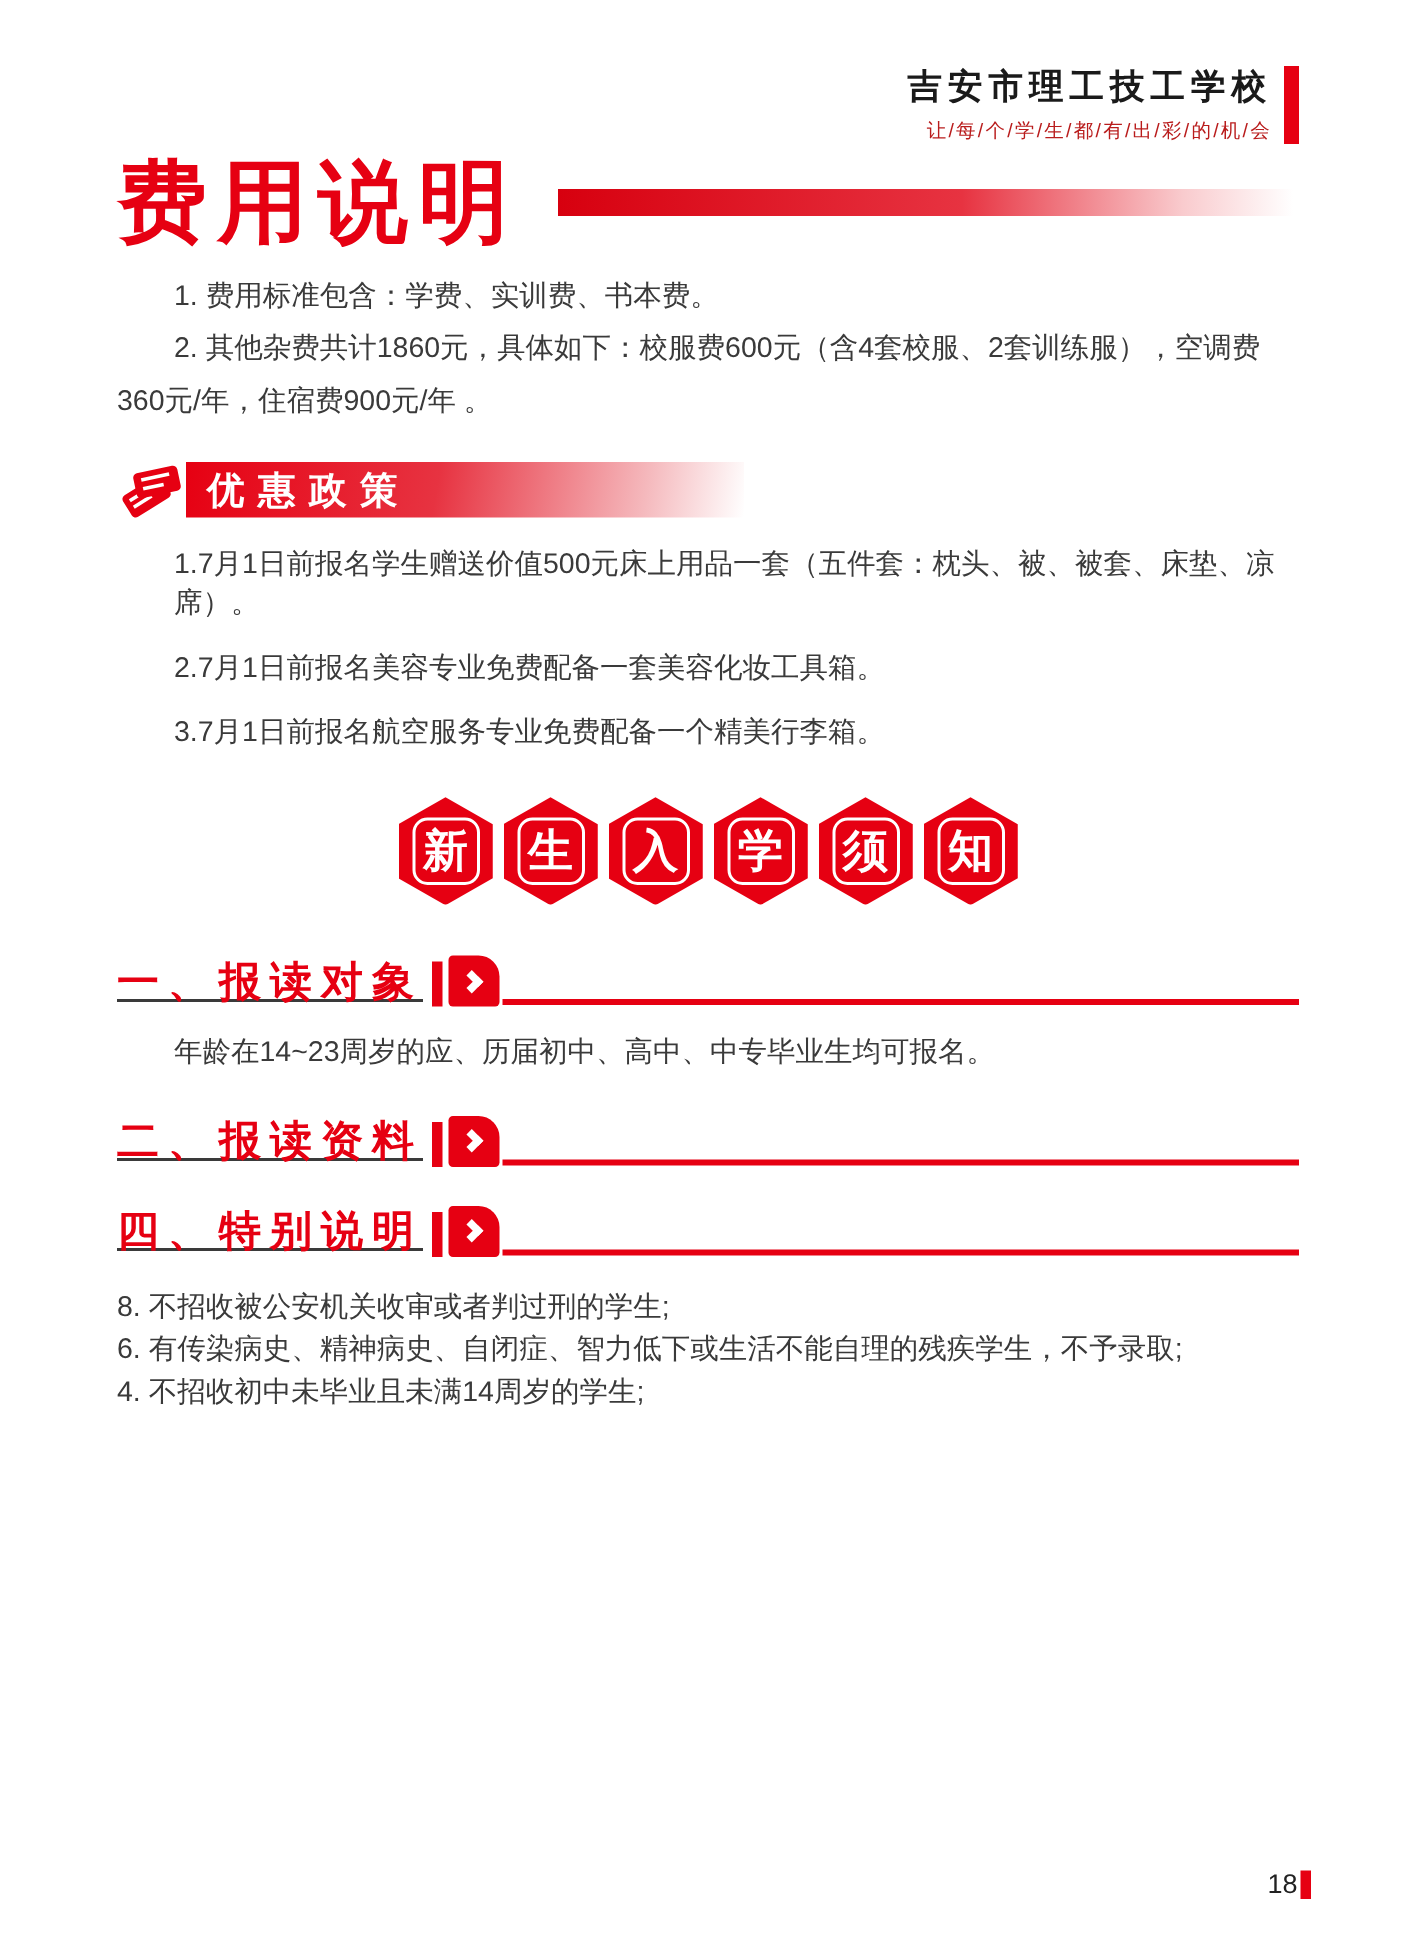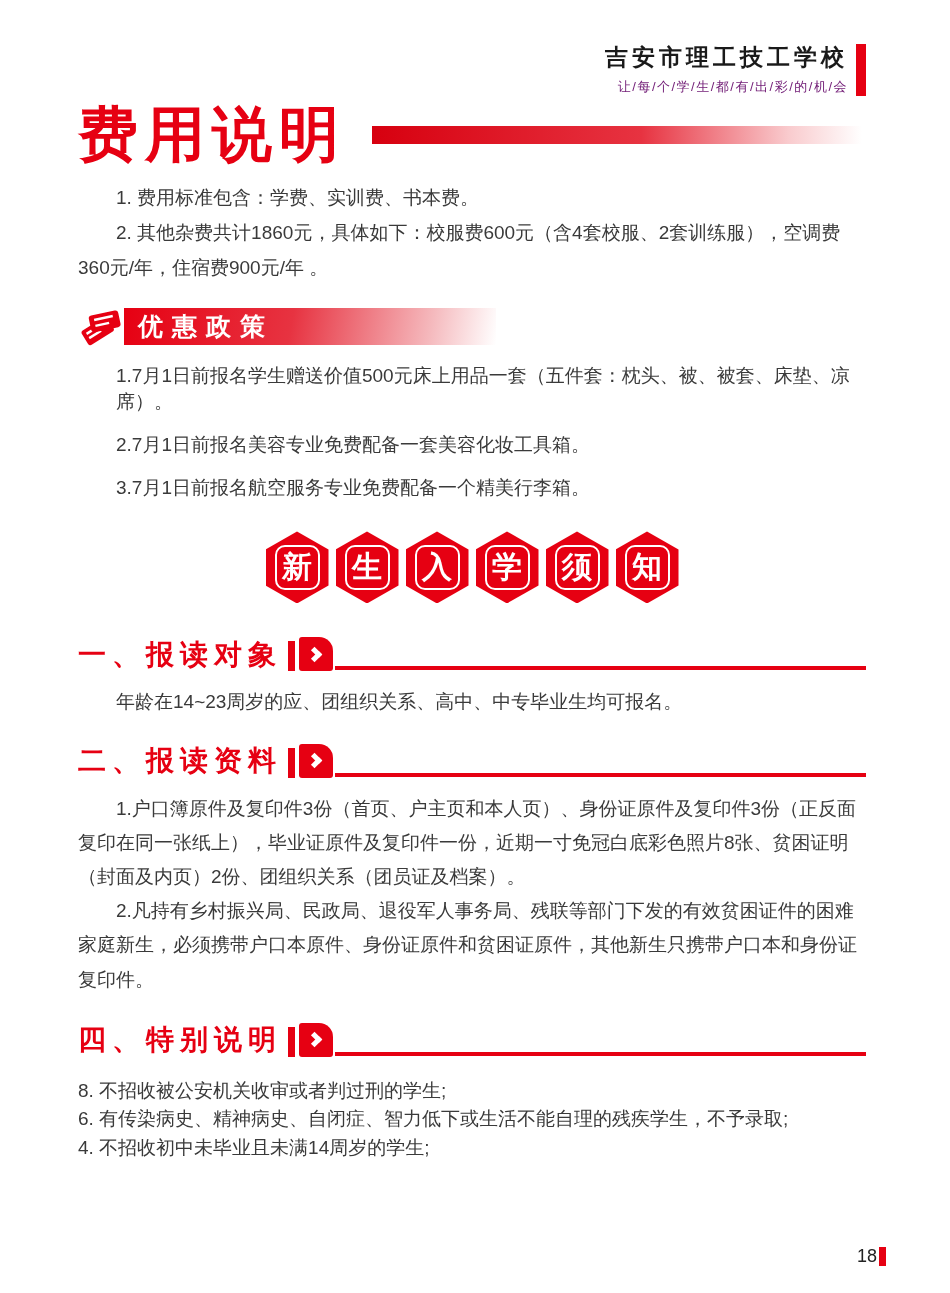--- a/index.html
+++ b/index.html
@@ -12,21 +12,21 @@
     color:#3a3a3a;
   }
 
   
   .hdr { display:flex; justify-content:flex-end; padding-top:42px; }
   .hdr-txt { text-align:right; }
   .school-name {
     font-family:"DejaVu Serif","Liberation Serif",serif;
     font-weight:bold; font-size:23px; color:#1a1a1a; letter-spacing:4px;
   }
-  .slogan { margin-top:5px; font-size:13px; color:#701a75; letter-spacing:1.5px; }
+  .slogan { margin-top:5px; font-size:13px; color:#b91c1c; letter-spacing:1.5px; }
   .hdr-bar { width:10px; height:52px; background:#e60012; margin-left:8px; margin-top:2px; }
 
   
   .title-row { display:flex; align-items:center; margin-top:6px; }
   .title-zh { font-size:60px; font-weight:bold; color:#e60012; letter-spacing:7px; line-height:1.1; }
   .title-bar { flex:1; height:18px; margin-left:26px; margin-right:4px;
     background:linear-gradient(90deg,#d7000f 0%,#e73341 55%,rgba(244,160,165,.55) 85%,rgba(255,255,255,0) 100%); }
   .title-en { font-size:21px; font-weight:bold; color:#e60012; letter-spacing:.5px; margin-top:2px; }
 
   
@@ -53,39 +53,39 @@
     display:flex; align-items:center; justify-content:center;
   }
   .hex-inner {
     width:45px; height:45px; border:2px solid #ffffff; border-radius:10px;
     display:flex; align-items:center; justify-content:center;
     color:#ffffff; font-size:30px; font-weight:bold;
   }
 
   
   .sec { margin-top:34px; }
-  .sec-head { display:flex; align-items:flex-end; }
+  .sec-head { display:flex; align-items:flex-end;text-decoration:underline; }
   .sec-title { font-size:28px; font-weight:bold; color:#e60012; letter-spacing:6px; line-height:1.2; white-space:nowrap; }
   .head-icon { display:flex; align-items:flex-end; margin-left:6px; }
   .hi-bar { width:7px; height:30px; background:#e60012; margin-right:4px; }
   .hi-box {
     width:34px; height:34px; background:#e60012; border-radius:3px 14px 3px 3px;
     display:flex; align-items:center; justify-content:center;
   }
   .chev { width:11px; height:11px; border-top:5px solid #fff; border-right:5px solid #fff;
     transform:rotate(45deg); margin-left:-4px; }
   .head-line { flex:1; height:4px; background:#e60012; margin-bottom:1px; margin-left:2px; }
   .sec-body { margin-top:14px; font-size:19px; line-height:1.8; }
   .sec-body p { text-indent:2em; }
   .sec3-body { margin-top:24px; }
   .notes { margin-top:20px; font-size:19px; line-height:1.46; }
   .notes p { margin-bottom:1px; }
 
   
-  .footer { position:absolute; right:56px; bottom:26px; display:flex; align-items:center; }
+  .footer { position:absolute; right:68px; bottom:26px; display:flex; align-items:center; }
   .page-num { font-size:18px; color:#222; }
   .pn-bar { width:7px; height:19px; background:#e60012; margin-left:2px; }
 </style>
 </head>
 <body>
 
 <div class="page">
 
   <div class="hdr">
     <div class="hdr-txt">
@@ -154,39 +154,35 @@
       <span class="sec-title">一、报读对象</span>
       <span class="head-icon">
         <span class="hi-bar"></span>
         <span class="hi-box">
             <span class="chev"></span>
           </span>
       </span>
       <span class="head-line"></span>
     </div>
     <div class="sec-body">
-      <p>年龄在14~23周岁的应、团组织关系、高中、中专毕业生均可报名。</p>
+      <p>年龄在14~23周岁的应、历届初中、高中、中专毕业生均可报名。</p>
     </div>
   </div>
 
   <div class="sec" style="margin-top:24px;">
     <div class="sec-head">
       <span class="sec-title">二、报读资料</span>
       <span class="head-icon">
         <span class="hi-bar"></span>
         <span class="hi-box">
             <span class="chev"></span>
           </span>
       </span>
       <span class="head-line"></span>
     </div>
-    <div class="sec-body">
-      <p>1.户口簿原件及复印件3份（首页、户主页和本人页）、身份证原件及复印件3份（正反面复印在同一张纸上），毕业证原件及复印件一份，近期一寸免冠白底彩色照片8张、贫困证明（封面及内页）2份、团组织关系（团员证及档案）。</p>
-      <p>2.凡持有乡村振兴局、民政局、退役军人事务局、残联等部门下发的有效贫困证件的困难家庭新生，必须携带户口本原件、身份证原件和贫困证原件，其他新生只携带户口本和身份证复印件。</p>
-    </div>
   </div>
 
 
   <div class="sec" style="margin-top:26px;">
     <div class="sec-head">
       <span class="sec-title">四、特别说明</span>
       <span class="head-icon">
         <span class="hi-bar"></span>
         <span class="hi-box">
             <span class="chev"></span>

